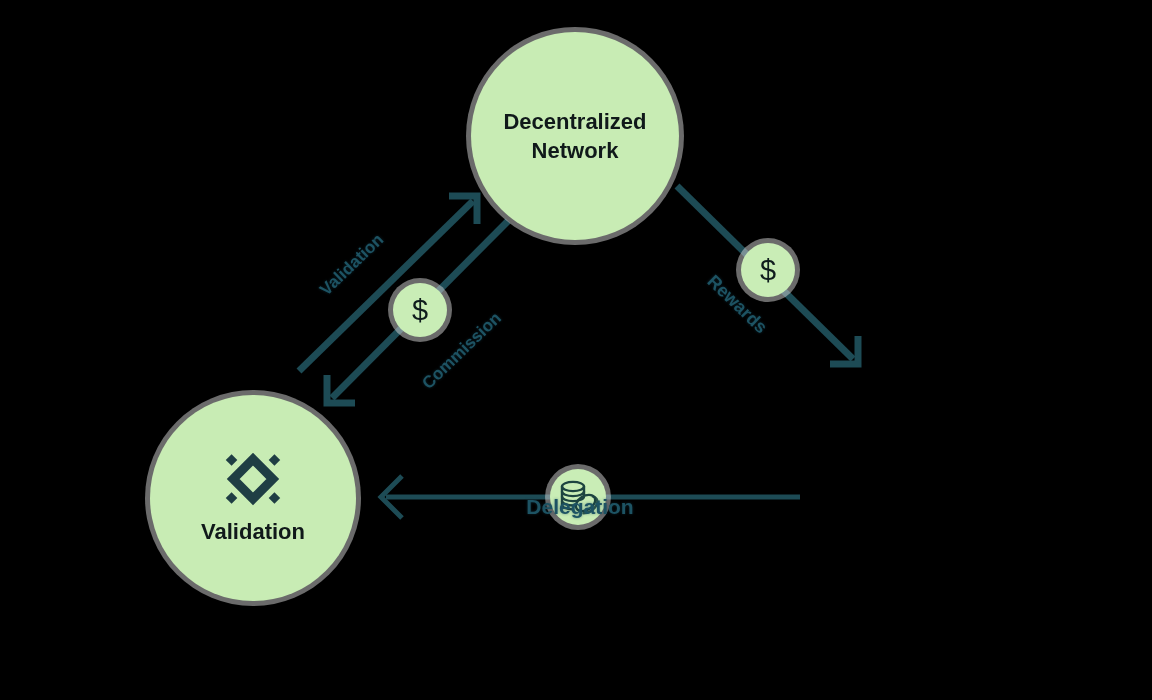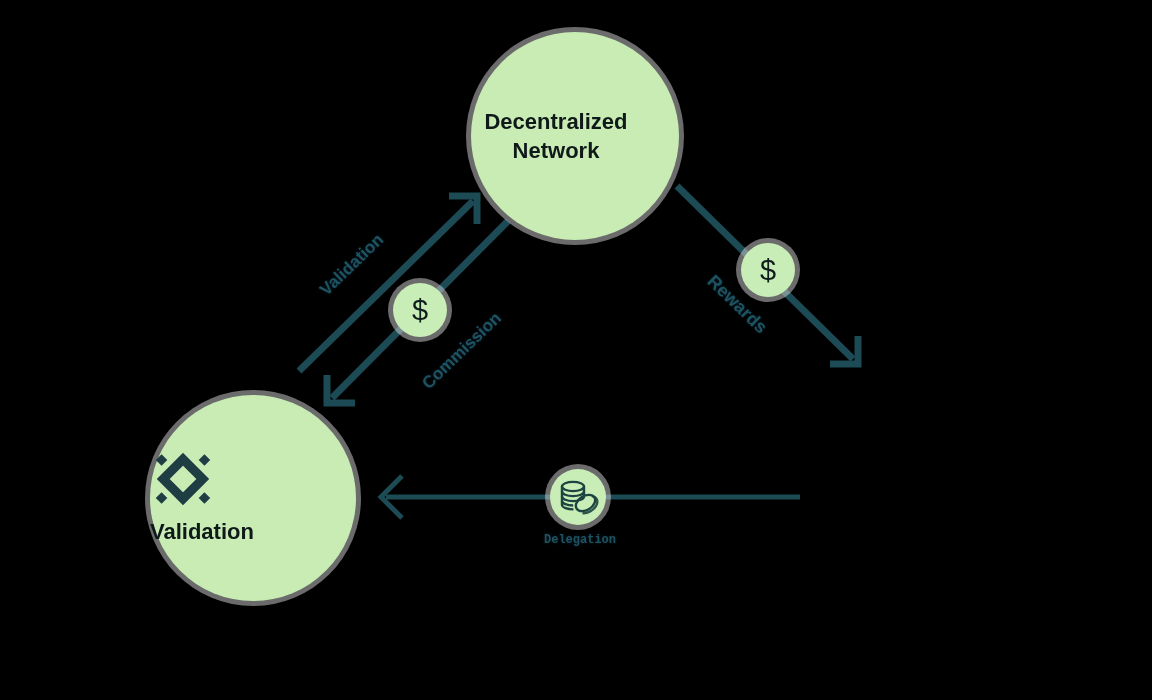--- a/index.html
+++ b/index.html
@@ -20,21 +20,21 @@
     background:var(--background);
     font-family:"Liberation Sans", sans-serif;
   }
   .canvas{position:relative;width:1152px;height:700px;}
   .edges{position:absolute;left:0;top:0;}
   .edge-line{stroke:var(--edge);fill:none;}
   .node{
     position:absolute;border-radius:50%;
     background:var(--node-fill);
     box-shadow:0 0 0 5px var(--halo);
-    display:flex;flex-direction:column;align-items:flex-start;justify-content:center;
+    display:flex;flex-direction:column;align-items:center;justify-content:center;
   }
   .node-label{
     color:var(--node-text);font-weight:bold;font-size:22px;line-height:1.32;
     text-align:center;white-space:pre-line;
   }
   .node-network{left:471px;top:32px;width:208px;height:208px;}
   .node-network .node-label{max-width:170px;}
   .node-validator{left:150px;top:395px;width:206px;height:206px;}
   .node-token{left:800px;top:395px;width:204px;height:204px;}
   .node-icon{margin-bottom:8px;display:block;}
@@ -50,21 +50,21 @@
   .badge-coins{left:550px;top:469px;width:56px;height:56px;}
   .edge-label{
     position:absolute;color:var(--edge-label);font-weight:bold;
     text-align:center;
     text-shadow:0 0 3px rgba(23,70,85,0.55);
     white-space:nowrap;
   }
   .lbl-validation{left:287px;top:255px;width:130px;font-size:17px;transform:rotate(-44deg);}
   .lbl-commission{left:392px;top:341px;width:140px;font-size:17px;transform:rotate(-44deg);}
   .lbl-rewards{left:682px;top:294px;width:110px;font-size:18px;transform:rotate(44deg);}
-  .lbl-delegation{left:510px;top:533px;width:140px;font-size:12px;font-family:Liberation Mono, monospace;}
+  .lbl-delegation{left:510px;top:495px;width:140px;font-size:21px;}
 </style>
 </head>
 <body>
 
 <div class="canvas">
 
   <svg class="edges" width="1152" height="700" viewBox="0 0 1152 700">
     <g>
       <line class="edge-line" stroke-width="7" x1="299" y1="371" x2="473" y2="201"></line>
       <polyline class="edge-line" stroke-width="7" points="449,196 477,196 477,224"></polyline>

